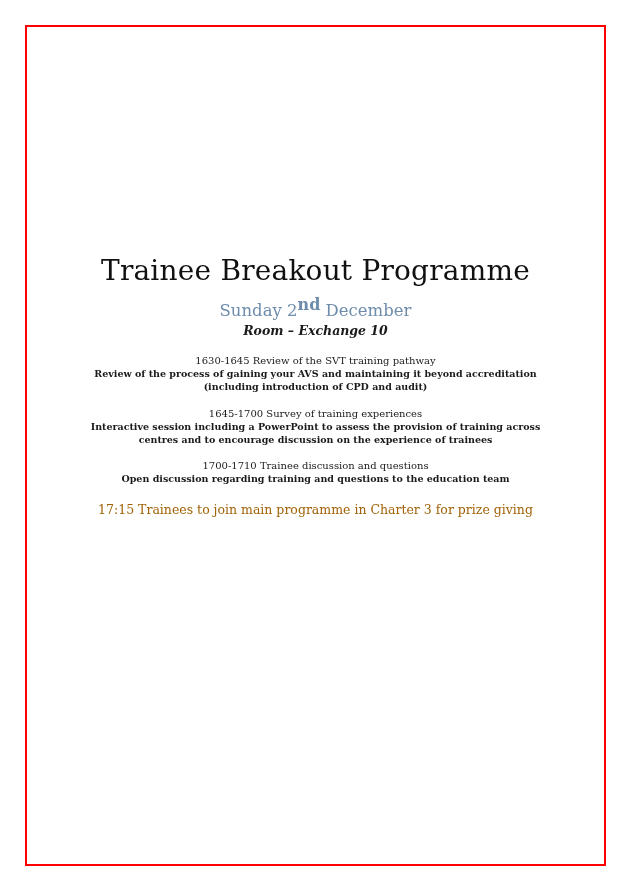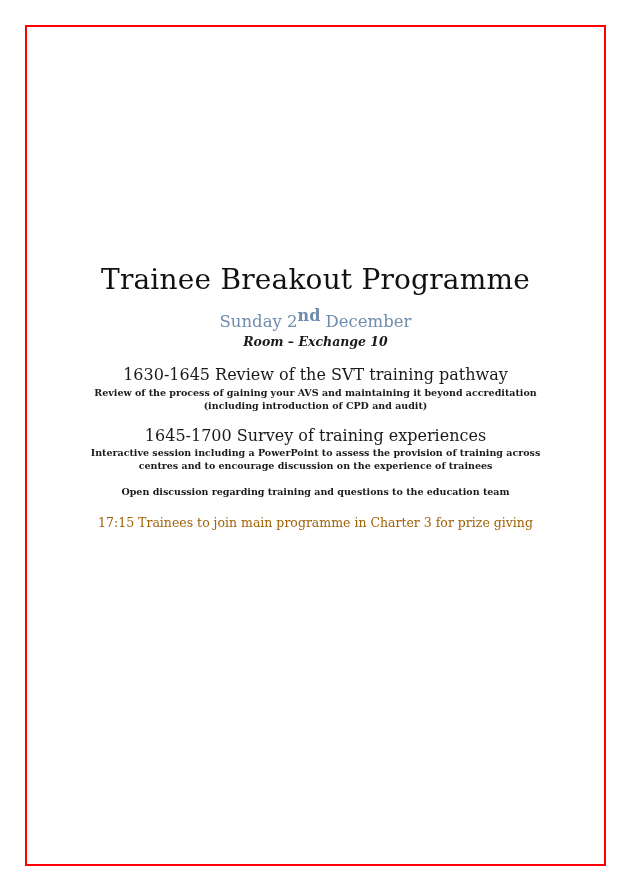--- a/index.html
+++ b/index.html
@@ -30,21 +30,21 @@
     left: 27px;
     top: 248px;
     width: 577px;
     text-align: center;
   }
   .doc-title {
     font-size: 28px;
     font-weight: 400;
     line-height: 1.15;
     color: #111111;
-    margin: 16px;
+    margin: 7px;
     letter-spacing: 0.2px;
   }
   .event-date {
     margin-top: 14px;
     font-size: 16.5px;
     color: #6e8cac;
     line-height: 1.2;
   }
   .event-date sup {
     font-size: 16px;
@@ -59,21 +59,21 @@
     line-height: 1.3;
     font-style: italic;
   }
   .sessions {
     margin-top: 15px;
   }
   .session {
     margin-bottom: 13px;
   }
   .session-heading {
-    font-size: 16px;
+    font-size: 10px;
     font-weight: 400;
     line-height: 1.3;
     color: #1a1a1a;
   }
   .session-description {
     font-size: 9.5px;
     font-weight: 700;
     line-height: 1.35;
     max-width: 462px;
     margin: 1px auto 0 auto;
@@ -107,20 +107,21 @@
       <div class="session-heading">1630-1645 Review of the SVT training pathway</div>
       <div class="session-description">Review of the process of gaining your AVS and maintaining it beyond accreditation (including introduction of CPD and audit)</div>
     </div>
 
     <div class="session">
       <div class="session-heading">1645-1700 Survey of training experiences</div>
       <div class="session-description">Interactive session including a PowerPoint to assess the provision of training across centres and to encourage discussion on the experience of trainees</div>
     </div>
 
     <div class="session">
+      <div class="session-heading">1700-1710 Trainee discussion and questions</div>
       <div class="session-description">Open discussion regarding training and questions to the education team</div>
     </div>
 
     <div class="session">
     </div>
 
   </div>
 
   <div class="closing-note">17:15 Trainees to join main programme in Charter 3 for prize giving</div>
 

